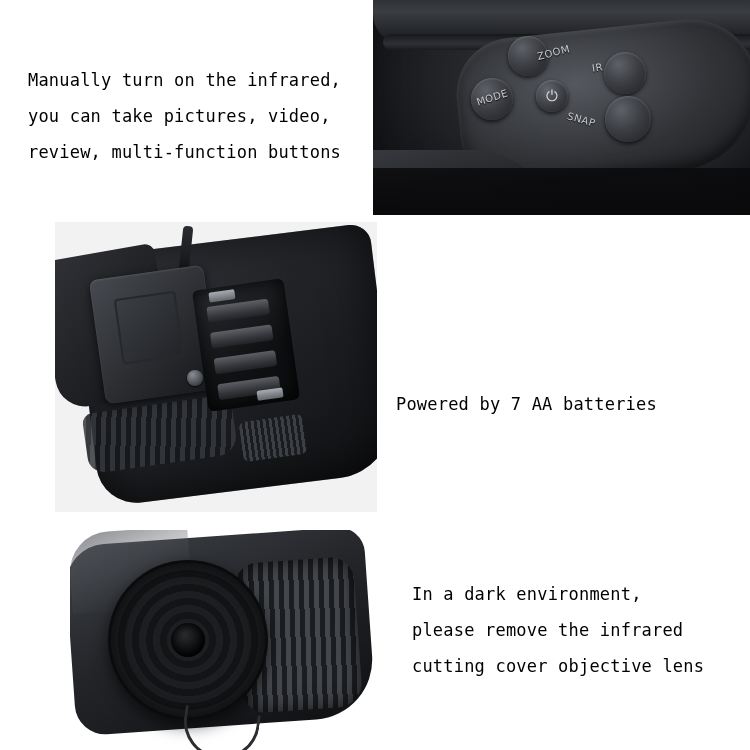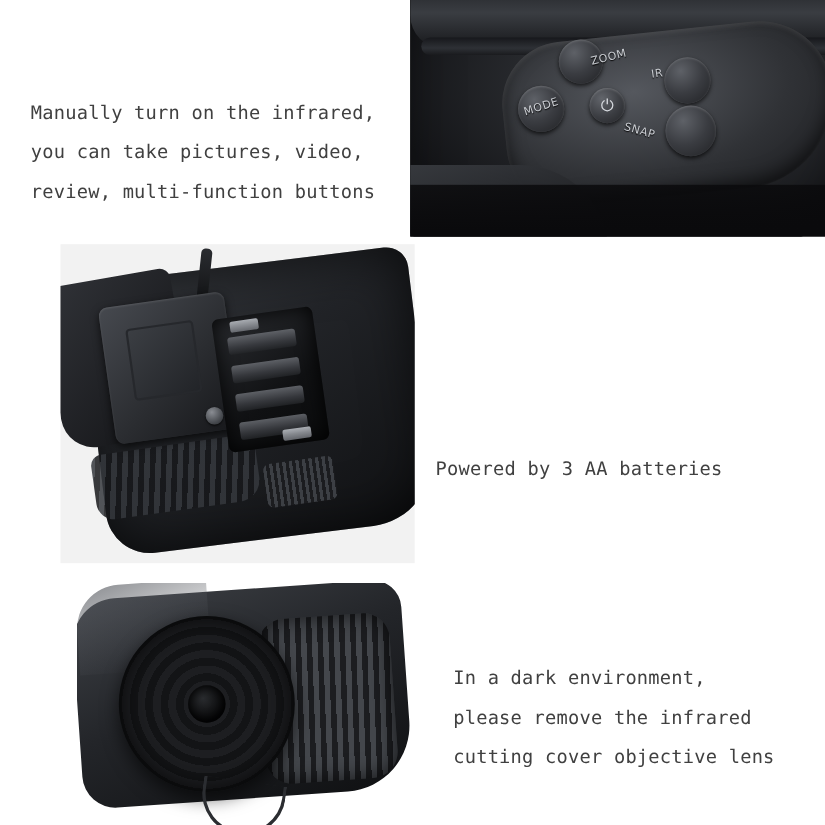--- a/index.html
+++ b/index.html
@@ -16,27 +16,26 @@
   .page {
     position: relative;
     width: 750px;
     height: 750px;
     background: #ffffff;
   }
 
   
   .caption {
     position: absolute;
-    color: #404040;
+    color: #000000;
     font-size: 17px;
     line-height: 36px;
     letter-spacing: 0.2px;
     white-space: pre-line;
     font-family: "DejaVu Sans Mono", "Liberation Mono", monospace;
-    margin-top: 23px;
   }
 
   
   .panel1 {
     position: absolute;
     left: 373px;
     top: 0px;
     width: 377px;
     height: 215px;
     overflow: hidden;
@@ -378,21 +377,21 @@
       <div class="p2-bat" style="top:96px;"></div>
       <div class="p2-contact" style="left:16px; top:4px;"></div>
       <div class="p2-contact" style="left:50px; top:108px;"></div>
     </div>
 
     <div class="p2-screw" style="left:132px; top:148px;"></div>
     <div class="p2-screw" style="left:200px; top:212px; width:12px; height:12px;"></div>
     <div class="p2-knob"></div>
   </div>
 
-  <div class="caption" style="left:396px; top:386px; width:320px;">Powered by 3 AA batteries</div>
+  <div class="caption" style="left:396px; top:386px; width:320px;">Powered by 7 AA batteries</div>
 
   <div class="panel3">
     <div class="p3-barrel"></div>
     <div class="p3-shade"></div>
     <div class="p3-ring"></div>
     <div class="p3-cap">
       <div class="p3-cap-center"></div>
     </div>
     <div class="p3-cord"></div>
   </div>

